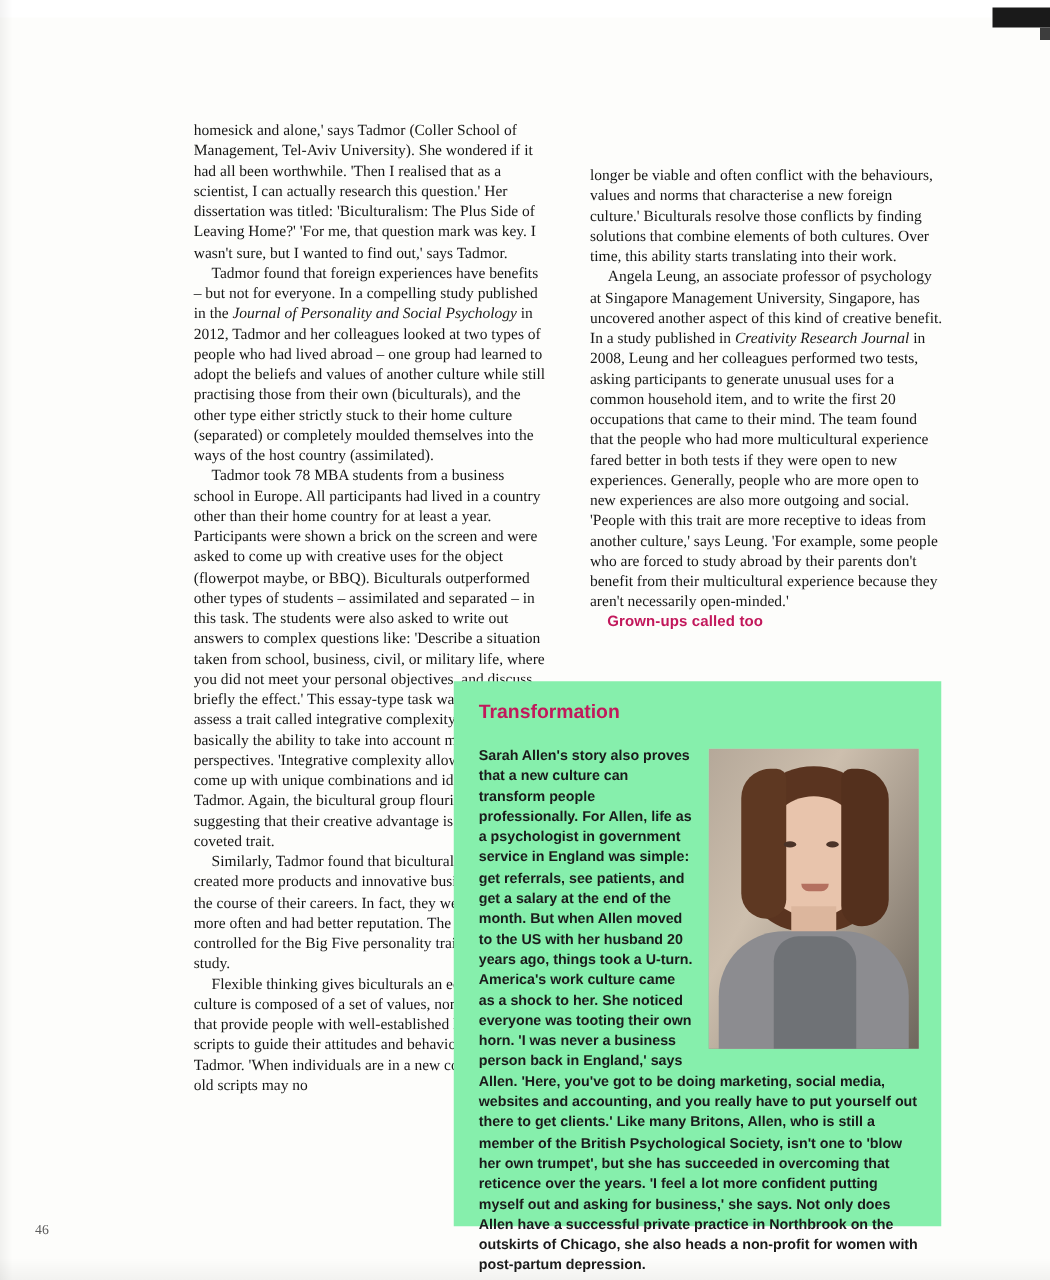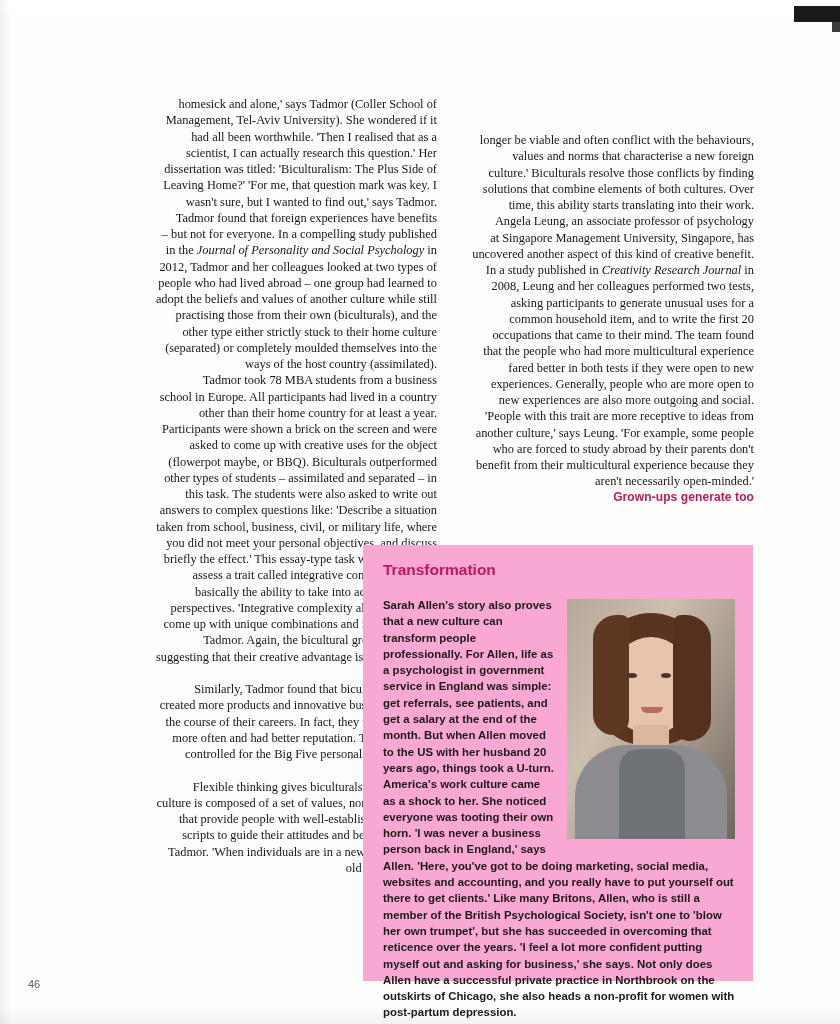--- a/index.html
+++ b/index.html
@@ -40,39 +40,39 @@
     right: 0px;
     width: 8px;
     height: 10px;
     background: #3d3d3d;
   }
 
   .folio {
     position: absolute;
     left: 28px;
     top: 978px;
-    font-family: Liberation Sans, sans-serif;
+    font-family: Liberation Serif, serif;
     font-size: 11px;
     color: #5c5c5c;
   }
 
   .columns {
     position: absolute;
     left: 155px;
     top: 96px;
     width: 600px;
   }
   .col {
     position: absolute;
     top: 0;
     width: 282px;
     font-size: 12.4px;
     line-height: 1.31;
     color: #171717;
-    text-align: right;
+    text-align: left;
   }
   .col-left { left: 0; }
   .col-right { left: 317px; margin-top: 36px; }
 
   .col p {
     margin: 0;
     text-indent: 1.15em;
   }
   .col p.first {
     text-indent: 0;
@@ -89,21 +89,21 @@
     letter-spacing: 0.1px;
   }
 
   
   .sidebar-box {
     position: absolute;
     left: 363px;
     top: 545px;
     width: 390px;
     height: 436px;
-    background: #f9a8d4;
+    background: #86efac;
     box-sizing: border-box;
     padding: 16px 18px 14px 20px;
   }
   .sidebar-title {
     font-family: "Liberation Sans", sans-serif;
     font-weight: bold;
     font-size: 15.5px;
     color: #c2185b;
     margin: 0 0 18px 0;
   }
@@ -234,21 +234,21 @@
       <p class="first">homesick and alone,' says Tadmor (Coller School of Management, Tel-Aviv University). She wondered if it had all been worthwhile. 'Then I realised that as a scientist, I can actually research this question.' Her dissertation was titled: 'Biculturalism: The Plus Side of Leaving Home?' 'For me, that question mark was key. I wasn't sure, but I wanted to find out,' says Tadmor.</p>
       <p>Tadmor found that foreign experiences have benefits – but not for everyone. In a compelling study published in the <em>Journal of Personality and Social Psychology</em> in 2012, Tadmor and her colleagues looked at two types of people who had lived abroad – one group had learned to adopt the beliefs and values of another culture while still practising those from their own (biculturals), and the other type either strictly stuck to their home culture (separated) or completely moulded themselves into the ways of the host country (assimilated).</p>
       <p>Tadmor took 78 MBA students from a business school in Europe. All participants had lived in a country other than their home country for at least a year. Participants were shown a brick on the screen and were asked to come up with creative uses for the object (flowerpot maybe, or BBQ). Biculturals outperformed other types of students – assimilated and separated – in this task. The students were also asked to write out answers to complex questions like: 'Describe a situation taken from school, business, civil, or military life, where you did not meet your personal objectives, and discuss briefly the effect.' This essay-type task was designed to assess a trait called integrative complexity. That's basically the ability to take into account multiple perspectives. 'Integrative complexity allows people to come up with unique combinations and ideas,' explains Tadmor. Again, the bicultural group flourished, suggesting that their creative advantage is a result of this coveted trait.</p>
       <p>Similarly, Tadmor found that biculturals had also created more products and innovative businesses during the course of their careers. In fact, they were promoted more often and had better reputation. The researchers controlled for the Big Five personality traits in this study.</p>
       <p>Flexible thinking gives biculturals an edge. 'Each culture is composed of a set of values, norms and beliefs that provide people with well-established habits and scripts to guide their attitudes and behaviours,' says Tadmor. 'When individuals are in a new country, these old scripts may no</p>
     </div>
 
     <div class="col col-right">
       <p class="first">longer be viable and often conflict with the behaviours, values and norms that characterise a new foreign culture.' Biculturals resolve those conflicts by finding solutions that combine elements of both cultures. Over time, this ability starts translating into their work.</p>
       <p>Angela Leung, an associate professor of psychology at Singapore Management University, Singapore, has uncovered another aspect of this kind of creative benefit. In a study published in <em>Creativity Research Journal</em> in 2008, Leung and her colleagues performed two tests, asking participants to generate unusual uses for a common household item, and to write the first 20 occupations that came to their mind. The team found that the people who had more multicultural experience fared better in both tests if they were open to new experiences. Generally, people who are more open to new experiences are also more outgoing and social. 'People with this trait are more receptive to ideas from another culture,' says Leung. 'For example, some people who are forced to study abroad by their parents don't benefit from their multicultural experience because they aren't necessarily open-minded.'</p>
-      <p class="subhead">Grown-ups generate too</p>
+      <p class="subhead">Grown-ups called too</p>
     </div>
 
   </div>
 
   <div class="sidebar-box">
     <div class="sidebar-title">Transformation</div>
     <div class="sidebar-body">
       <div class="portrait">
         <div class="bg-wall"></div>
         <div class="hair"></div>

